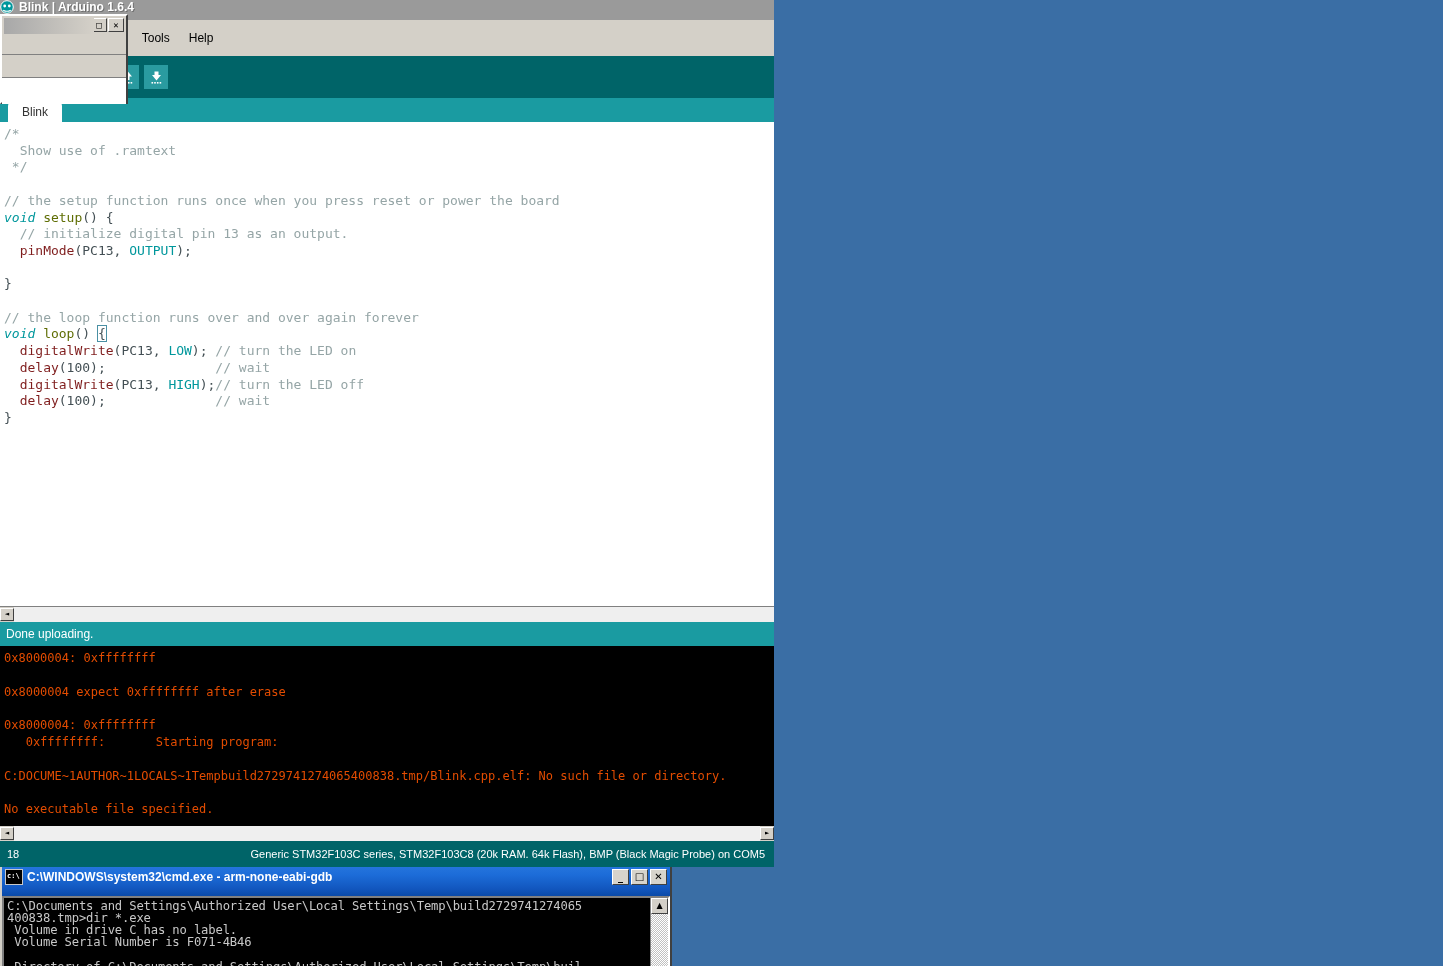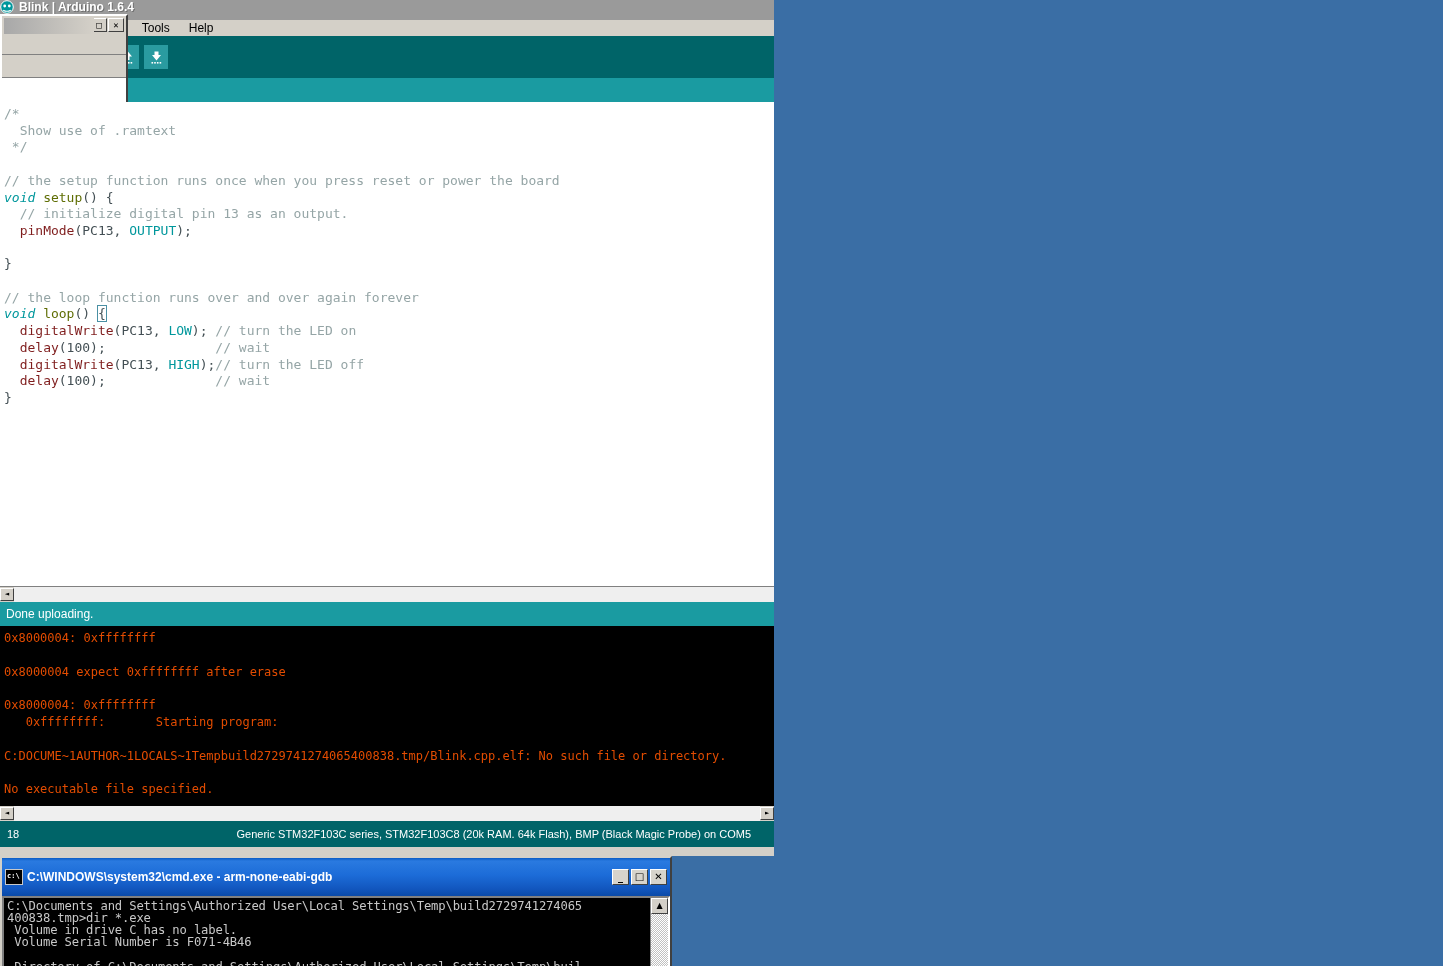--- a/index.html
+++ b/index.html
@@ -44,21 +44,21 @@
   #arduino{left:0;top:110px;width:774px;height:856px;background:#d4d0c8;}
   #ard-title{
     height:20px;background:#9a9a9a;display:flex;align-items:flex-start;
     color:#ffffff;font-size:12px;font-weight:bold;
     text-shadow:1px 1px 0 #6f6f6f;
   }
   #ard-title .logoico{
     width:14px;height:14px;margin-right:5px;position:relative;flex:0 0 auto;
   }
   #ard-menu{
-    height:16px;background:#d4d0c8;display:flex;align-items:center;
+    height:36px;background:#d4d0c8;display:flex;align-items:center;
     padding-left:8px;font-size:12px;color:#000;gap:19px;
   }
   #ard-toolbar{height:42px;background:#006468;display:flex;align-items:center;padding-left:6px;gap:5px;}
   .tb-round{
     width:26px;height:26px;border-radius:50%;background:#2a9ba0;
     display:flex;align-items:center;justify-content:center;color:#fff;
   }
   .tb-sq{
     width:24px;height:24px;background:#2a9ba0;
     display:flex;align-items:center;justify-content:center;color:#fff;
@@ -103,21 +103,21 @@
     color:#e34c00;white-space:pre;padding:4px 0 0 4px;box-sizing:border-box;
   }
   #ard-console2{
     height:15px;background:#d4d0c8;display:flex;align-items:center;
   }
   #ard-footer{
     height:26px;background:#006468;color:#ffffff;font-size:11px;
     display:flex;align-items:center;position:relative;
   }
   #ard-line{padding-left:7px;}
-  #ard-board{position:absolute;right:23px;}
+  #ard-board{position:absolute;right:9px;}
 
   
   #cmd{left:775px;top:5px;width:668px;height:929px;
        background:#d4d0c8;
        border-top:2px solid #d4d0c8;border-left:2px solid #d4d0c8;
        border-right:2px solid #404040;border-bottom:2px solid #404040;}
   #cmd-title{
     height:22px;
     background:linear-gradient(180deg,#0a5bc4 0%,#2a7ae0 8%,#1c6cd8 45%,#1257bf 80%,#0a4aa8 100%);
     display:flex;align-items:center;padding:8px 3px;color:#fff;

